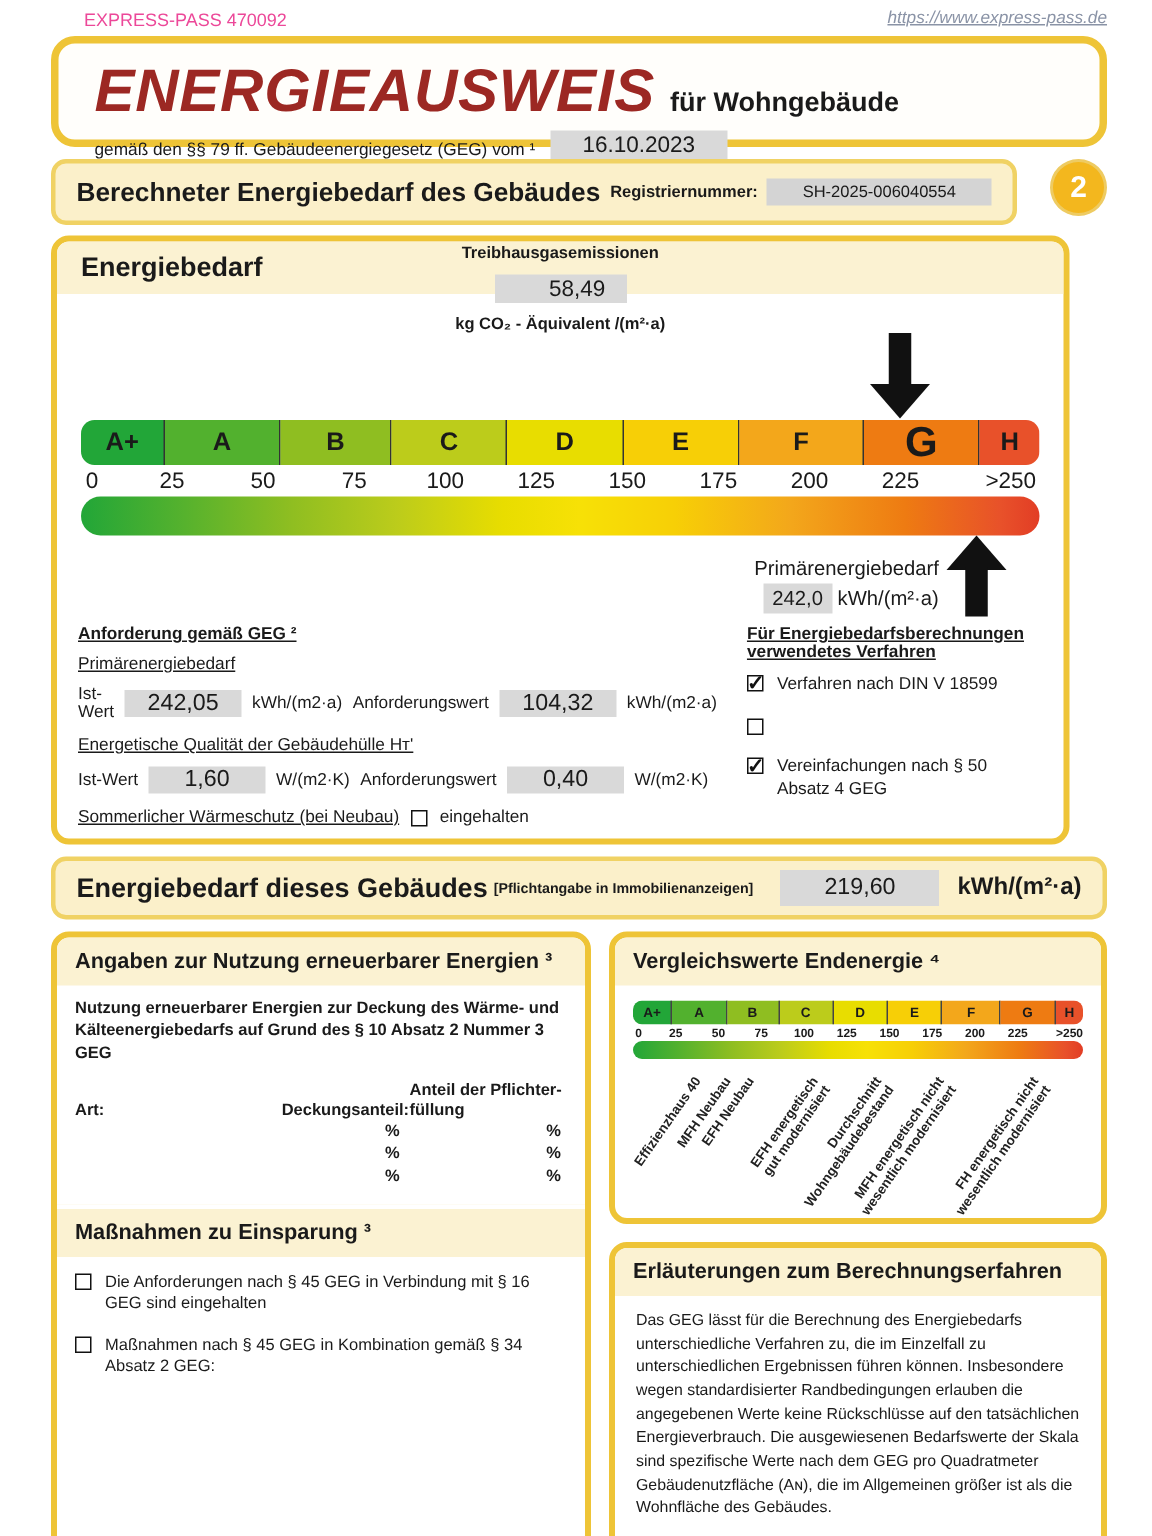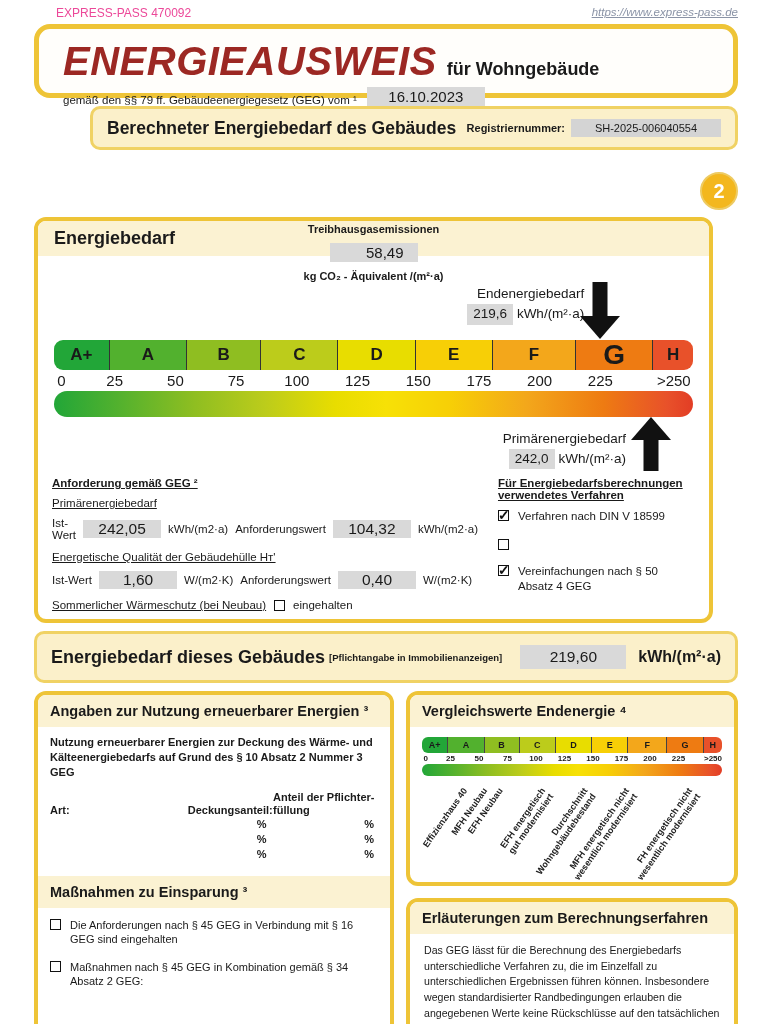--- a/index.html
+++ b/index.html
@@ -15,21 +15,21 @@
   
   .title-box { border:5px solid #eec437; border-radius:16px; background:#fffefb; padding:12px 20px 10px 24px; height:74px; }
   .title-row { display:flex; align-items:baseline; gap:10px; }
   .big-title { color:#9c2823; font-style:italic; font-weight:bold; font-size:40px; line-height:1; letter-spacing:.5px; }
   .subtitle { font-weight:bold; font-size:18px; }
   .law-row { margin-top:6px; font-size:11.5px; display:flex; align-items:flex-end; }
   .gray-box { background:#d9d9d9; display:inline-block; text-align:center; }
   .law-date { min-width:118px; font-size:15px; padding:1px 10px; margin-left:10px; }
 
   
-  .banner-row { display:flex; align-items:flex-end; gap:22px; margin-top:8px;flex-direction:column; }
+  .banner-row { display:flex; align-items:flex-start; gap:22px; margin-top:8px; }
   .banner { width:648px; background:#fbf0ca; border:3px solid #f0d264; border-radius:10px; padding:7px 14px; display:flex; align-items:center; height:44px; }
   .banner-title { font-size:17.5px; font-weight:bold; }
   .reg-label { font-size:11px; font-weight:bold; margin-left:auto; }
   .reg-box { width:150px; font-size:11px; padding:3px 0; margin-left:6px; background:#d4d4d4; }
   .page-circle { width:38px; height:38px; border-radius:50%; background:#f3b71e; border:2px solid #eecb62; color:#fff; font-weight:bold; font-size:20px; display:flex; align-items:center; justify-content:center; }
 
   
   .main-box { margin-top:7px; width:679px; border:4px solid #eec437; border-radius:12px; background:#fff; overflow:hidden; }
   .box-header { background:#fbf2d2; padding:7px 16px; font-size:18px; font-weight:bold; }
   .main-body { padding:4px 14px 8px; }
@@ -65,21 +65,21 @@
   .sub-h { text-decoration:underline; margin:6px 0 8px; }
   .val-row { display:flex; align-items:center; gap:7px; margin-bottom:10px; }
   .val-box { min-width:78px; font-size:15.5px; padding:0 6px; }
   .cb-row { display:flex; gap:9px; margin-bottom:14px; align-items:flex-start; line-height:1.3; }
   .cbx { display:inline-block; width:11px; height:11px; border:1.5px solid #111; position:relative; flex:none; margin-top:1px; background:#fff; }
   .cbx.checked::after { content:"\2713"; position:absolute; left:-1px; top:-5px; font-size:14px; font-weight:bold; color:#111; }
   .sommer-row { display:flex; align-items:center; gap:8px; margin-top:6px; }
   .u { text-decoration:underline; }
 
   
-  .banner2 { margin-top:8px; background:#fbf0ca; border:3px solid #f0d264; border-radius:10px; padding:6px 14px; display:flex; align-items:center; height:52px; }
+  .banner2 { margin-top:8px; background:#fbf0ca; border:3px solid #f0d264; border-radius:10px; padding:6px 14px; display:flex; align-items:center; height:42px; }
   .banner2-title { font-size:18px; font-weight:bold; }
   .banner2-note { font-size:9.5px; font-weight:bold; margin-left:4px; }
   .banner2-val { margin-left:auto; width:106px; font-size:15.5px; padding:3px 0; }
   .banner2-unit { font-size:16px; font-weight:bold; margin-left:12px; }
 
   
   .bottom-row { display:flex; gap:12px; margin-top:8px; align-items:stretch; height:460px; }
   .sbox { border:4px solid #eec437; border-radius:12px; background:#fff; overflow:hidden; }
   .left-box { width:360px; }
   .box-header-sm { background:#fbf2d2; padding:8px 12px; font-size:14.5px; font-weight:bold; }
@@ -146,27 +146,20 @@
   <div class="main-box">
     <div class="box-header">Energiebedarf</div>
     <div class="main-body">
       <div class="ghg-row">
         <span>Treibhausgasemissionen</span>
         <span class="gray-box ghg-val">58,49</span>
         <span>kg CO₂ - Äquivalent  /(m²·a)</span>
       </div>
 
       <div class="scale-area">
-        <div class="end-block">
-          <div>Endenergiebedarf</div>
-          <div>
-            <span class="gray-box val-sm">219,6</span>
-            <span>kWh/(m²·a)</span>
-          </div>
-        </div>
         <div class="arrow arrow-down">
           <div class="a-shaft"></div>
             <div class="a-head"></div>
         </div>
 
         <div class="band-bar">
             <div class="seg" style="flex: 9 0 0px; background: rgb(34, 166, 56);">
               <span>A+</span>
             </div>
             <div class="seg" style="flex: 12.5 0 0px; background: rgb(82, 177, 46);">

